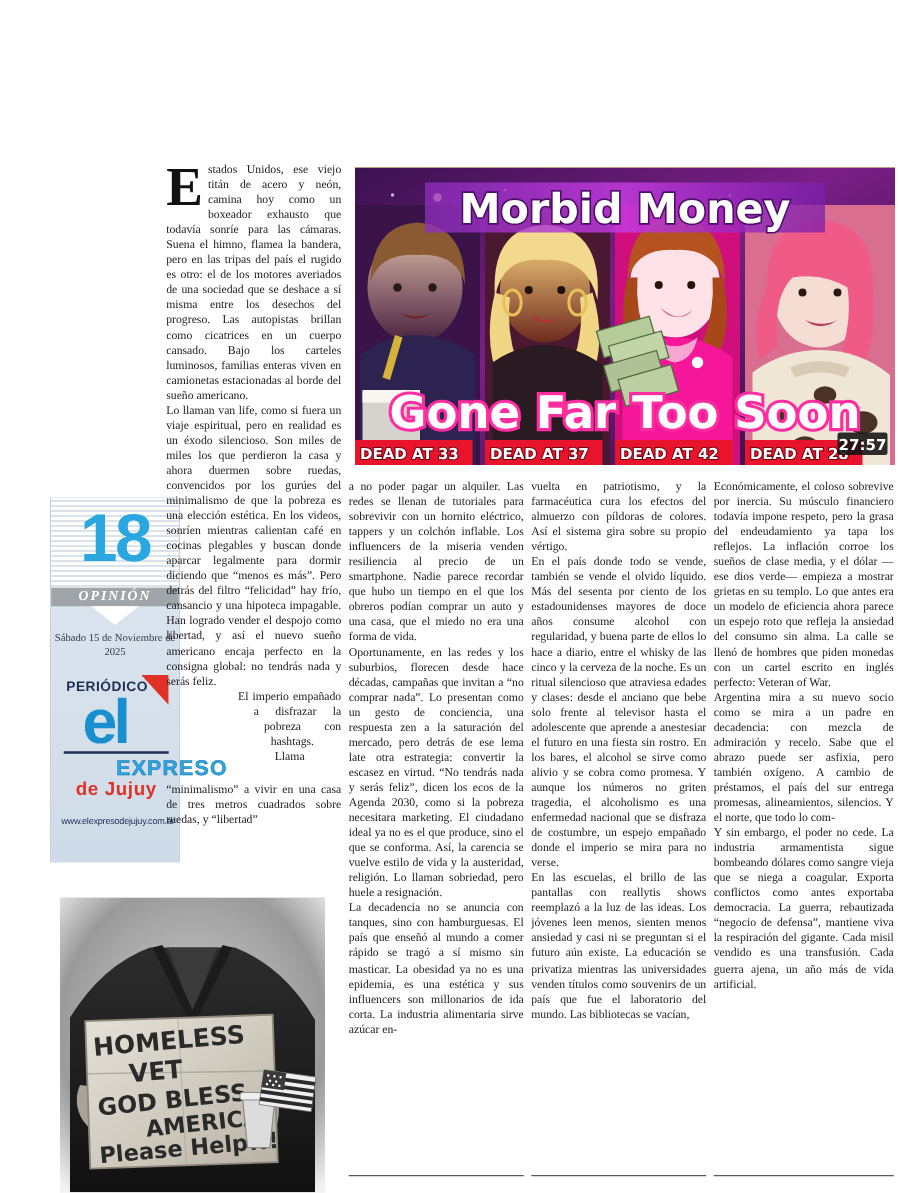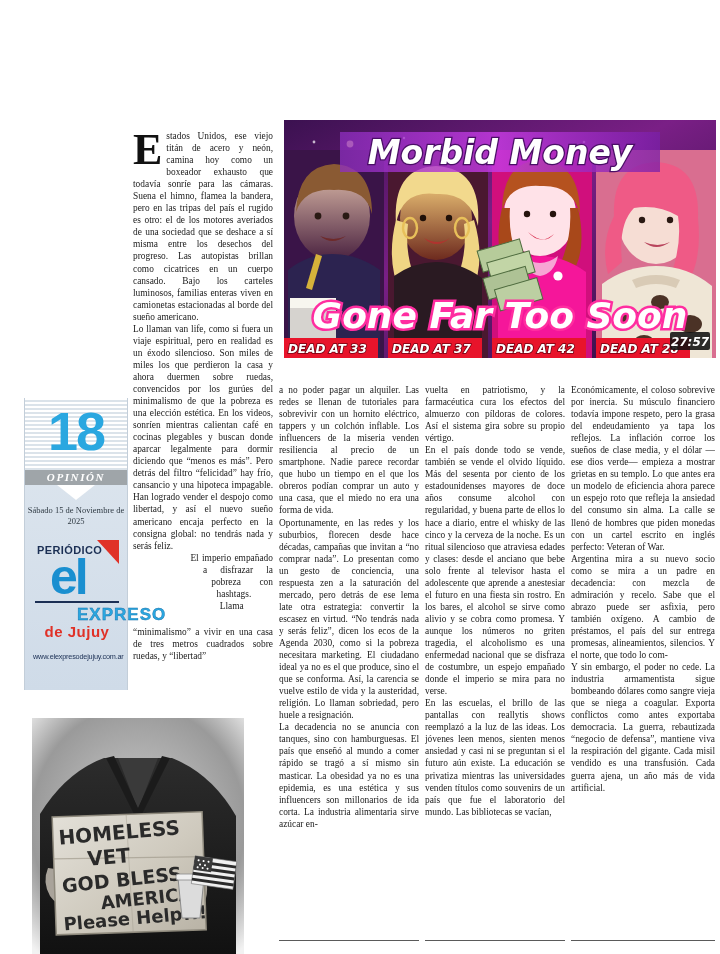--- a/index.html
+++ b/index.html
@@ -35,21 +35,21 @@
     white-space: nowrap;
     transform: scaleX(0.93);
     transform-origin: left center;
   }
   .headline-line.l1 { font-size: 40px; line-height: 51px; }
   .headline-line.l2 { font-size: 40px; line-height: 51px; }
 
   
   .sidebar {
     position: absolute;
-    left: 0;
+    left: 16px;
     top: 0;
     width: 132px;
     height: 954px;
     padding-left: 32px;
   }
 
   .folio-card {
     position: absolute;
     left: 24px;
     top: 398px;
@@ -189,26 +189,25 @@
     height: 236px;
     overflow: hidden;
     background: #d7d7d7;
   }
   .vet-svg { display: block; width: 100%; height: 100%; }
 
   
   .thumb {
     position: absolute;
     left: 284px;
-    top: 120px;
+    top: 134px;
     width: 432px;
     height: 238px;
     overflow: hidden;
     background: #a16207;
-    font-style: italic;
   }
   .thumb-svg { display: block; width: 100%; height: 100%; }
 
   
   .col {
     position: absolute;
     top: 384px;
     font-family: "Liberation Serif", "DejaVu Serif", serif;
     font-size: 9.4px;
     line-height: 12.05px;

